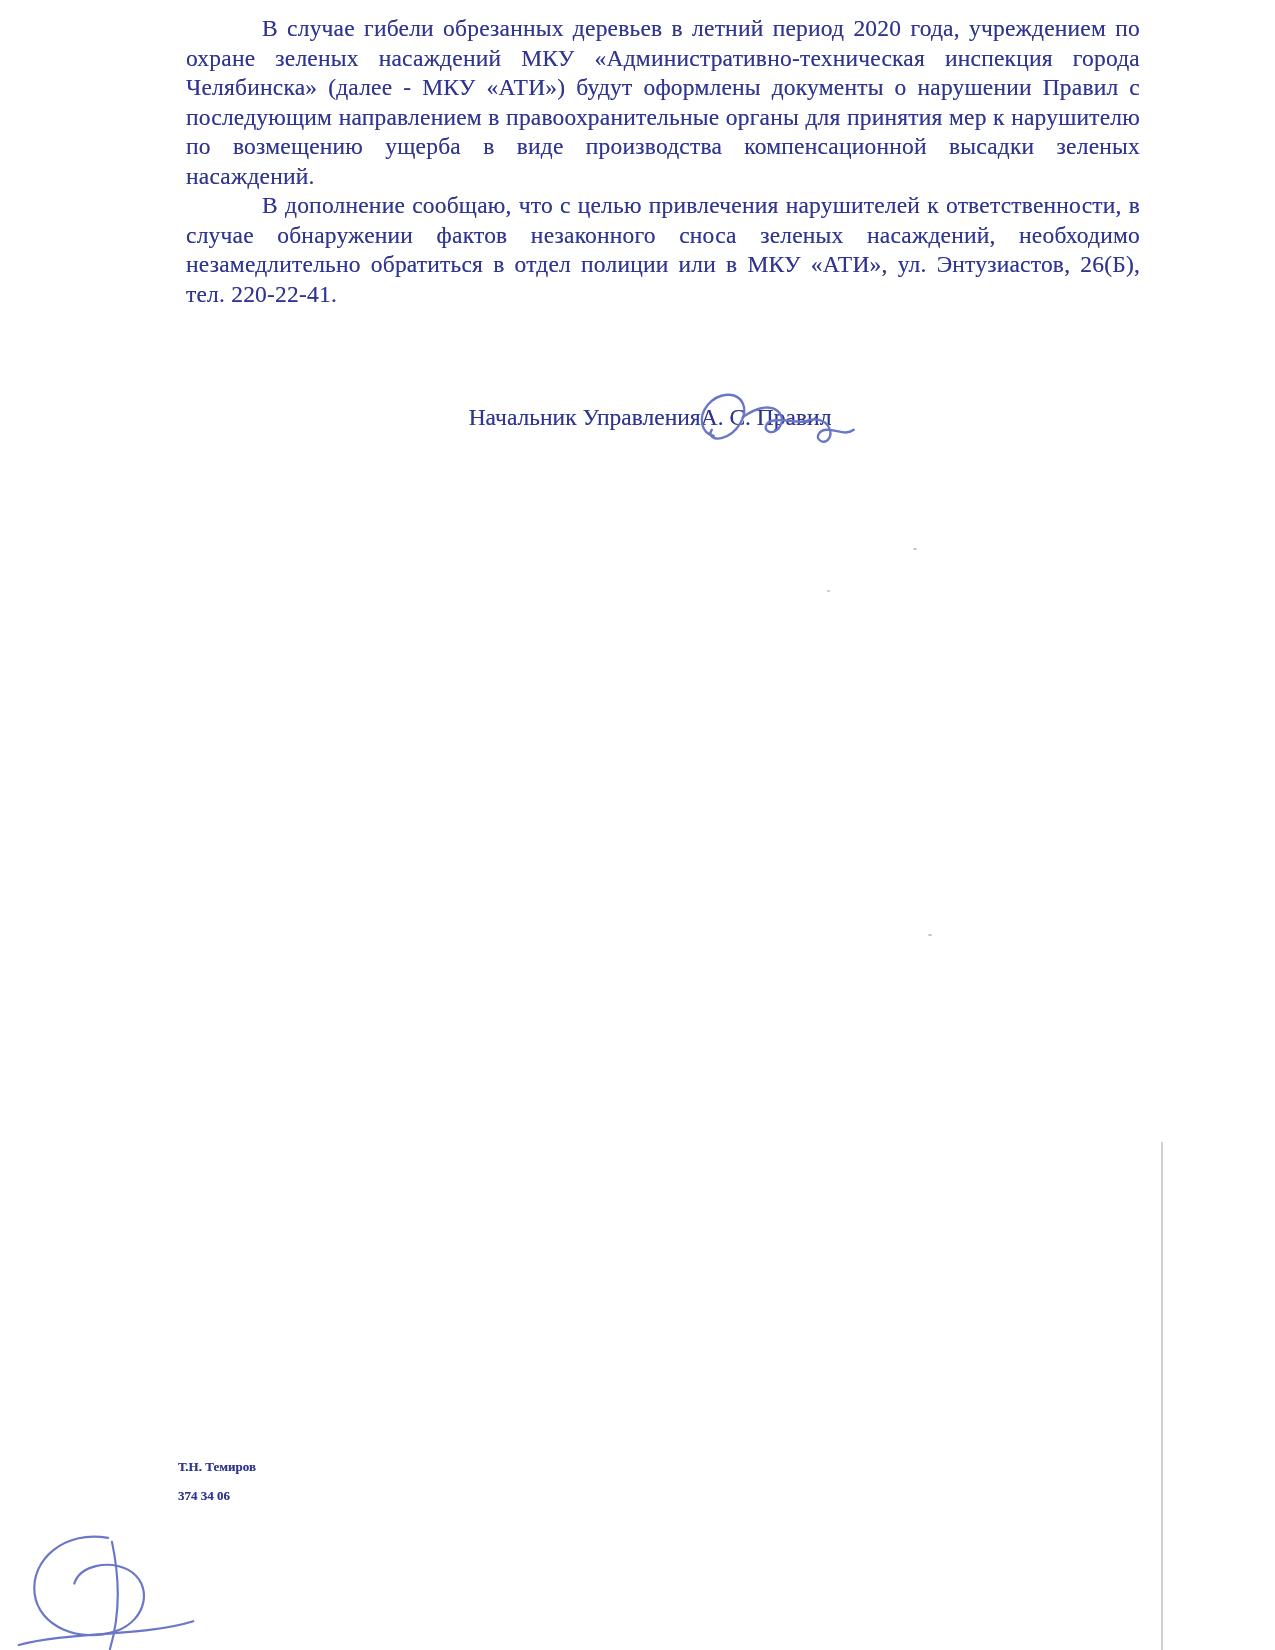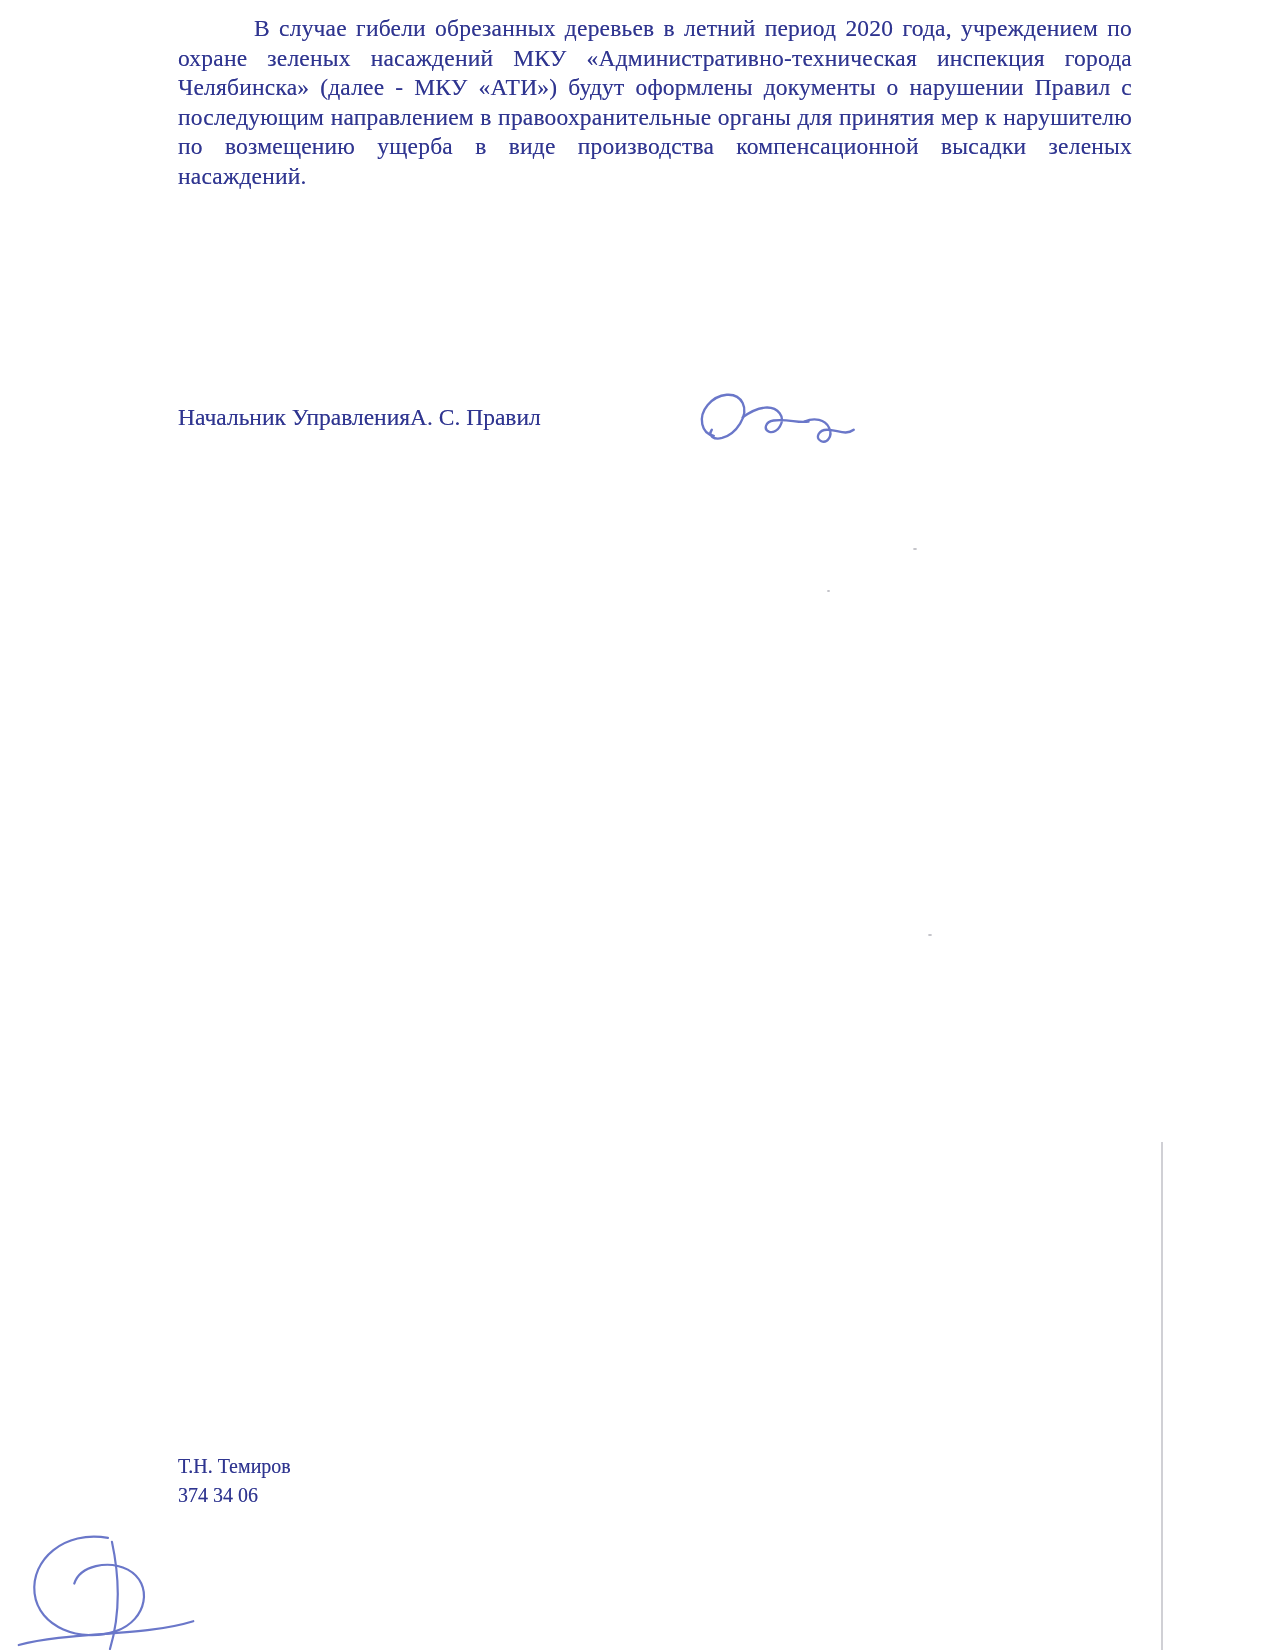--- a/index.html
+++ b/index.html
@@ -11,62 +11,63 @@
     overflow: hidden;
     font-family: "Liberation Serif", serif;
   }
   .page {
     position: absolute;
     inset: 0;
     background: var(--page-bg, #ffffff);
   }
   .body-text {
     position: absolute;
-    left: 178px;
+    left: 186px;
     top: 14px;
     width: 954px;
   }
   .para {
     margin: 0;
     text-align: justify;
     text-indent: 76px;
     font-size: 23.5px;
     line-height: 29.5px;
     letter-spacing: 0.2px;
     color: var(--ink, #2f3590);
     text-shadow: 0 0 0.6px rgba(47, 53, 144, 0.55);
   }
   .sign-row {
     position: absolute;
     left: 178px;
     top: 404px;
     width: 944px;
     display: flex;
-    justify-content: flex-start;
+    justify-content: center;
     align-items: baseline;
     font-size: 23.5px;
     color: var(--ink, #2f3590);
     text-shadow: 0 0 0.6px rgba(47, 53, 144, 0.55);
   }
   .signature {
     position: absolute;
     left: 505px;
     top: -22px;
     width: 180px;
     height: 78px;
     color: var(--signature-ink, #6a77c9);
   }
   .footer {
     position: absolute;
     left: 178px;
     top: 1452px;
-    font-size: 20px;
+    font-size: 13px;
     line-height: 29px;
     color: var(--ink, #2f3590);
     text-shadow: 0 0 0.5px rgba(47, 53, 144, 0.5);
+    font-weight: bold;
   }
   .paraph {
     position: absolute;
     left: 16px;
     top: 1526px;
     width: 180px;
     height: 124px;
     color: var(--signature-ink, #6a77c9);
   }
   .scan-line {
@@ -86,20 +87,21 @@
   .speck.s2 { left: 827px; top: 590px; width: 3px; height: 2px; }
   .speck.s3 { left: 928px; top: 934px; width: 4px; height: 2px; }
 </style>
 </head>
 <body>
 
 <div class="page">
 
   <div class="body-text">
     <p class="para">В случае гибели обрезанных деревьев в летний период 2020 года, учреждением по охране зеленых насаждений МКУ «Административно-техническая инспекция города Челябинска» (далее - МКУ «АТИ») будут оформлены документы о нарушении Правил с последующим направлением в правоохранительные органы для принятия мер к нарушителю по возмещению ущерба в виде производства компенсационной высадки зеленых насаждений.</p>
+    <p class="para">В дополнение сообщаю, что с целью привлечения нарушителей к ответственности, в случае обнаружении фактов незаконного сноса зеленых насаждений, необходимо незамедлительно обратиться в отдел полиции или в МКУ «АТИ», ул. Энтузиастов, 26(Б), тел. 220-22-41.</p>
   </div>
 
   <div class="sign-row">
     <span>Начальник Управления</span>
 
     <svg class="signature" viewBox="0 0 175 75" xmlns="http://www.w3.org/2000/svg">
       <g fill="none" stroke="currentColor" stroke-width="2.3" stroke-linecap="round">
         <path d="M30 52 C18 50 14 34 24 22 C34 10 52 8 58 20 C64 32 52 50 38 54 C30 56 24 52 28 46"></path>
         <path d="M58 34 C74 22 88 22 94 30 C100 38 92 50 84 48 C78 46 80 38 88 37 C102 35 112 40 122 38"></path>
         <path d="M118 38 C128 34 138 36 142 44 C146 52 140 60 134 57 C128 54 132 46 140 46 C150 46 158 52 166 46"></path>

